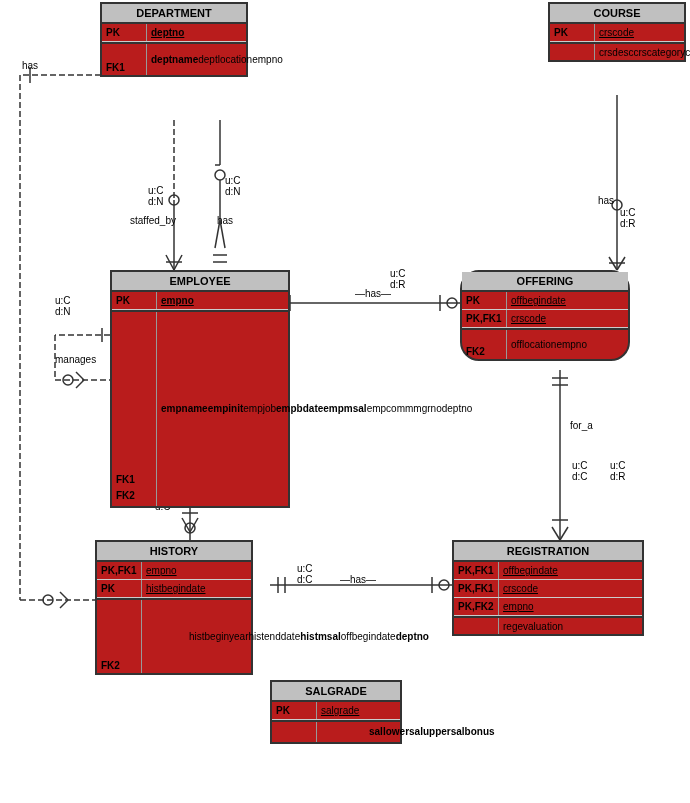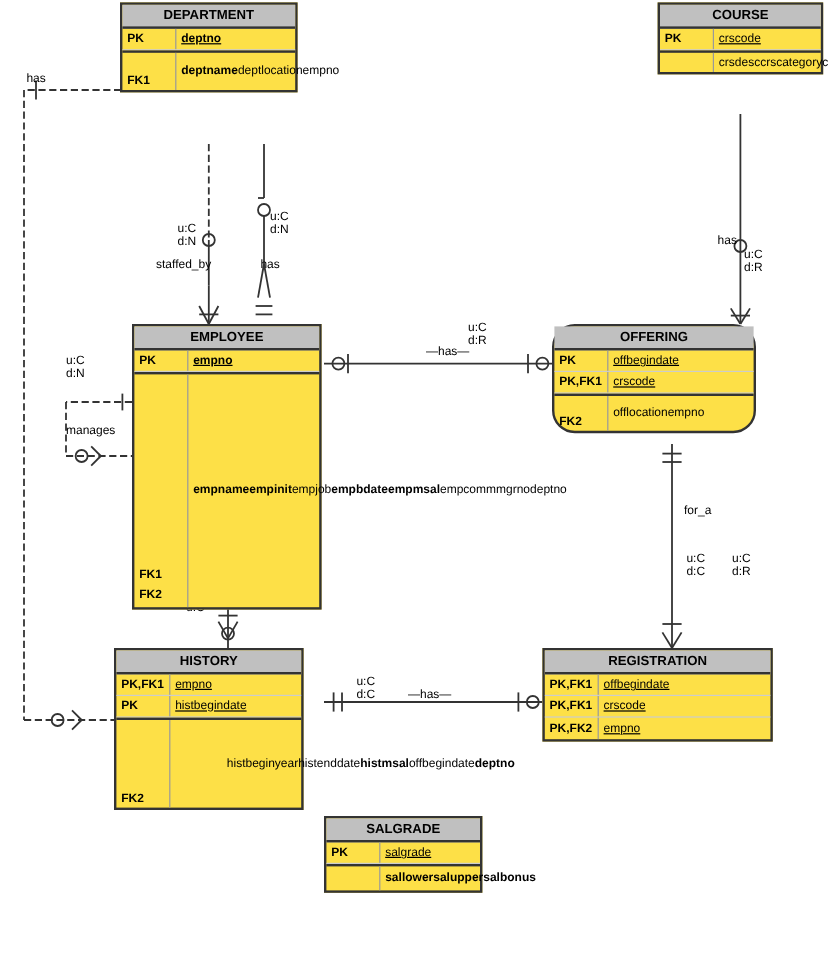--- a/index.html
+++ b/index.html
@@ -14,21 +14,21 @@
     }
     .diagram-container {
       position: relative;
       width: 690px;
       height: 803px;
     }
     
     .entity {
       position: absolute;
       border: 2px solid #333;
-      background: #fde047;
+      background: #b91c1c;
       min-width: 120px;
     }
     .entity-header {
       background: #c0c0c0;
       text-align: center;
       font-weight: bold;
       padding: 3px 6px;
       border-bottom: 2px solid #333;
       font-size: 11px;
     }
@@ -247,21 +247,21 @@
         <div class="entity-row-pk" style="padding-top:18px;">FK1</div>
         <div class="entity-row-field">
           <div class="bold">deptname</div>
           <div>deptlocation</div>
           <div>empno</div>
         </div>
       </div>
     </div>
   </div>
 
-  <div class="entity" style="left:110px;top:270px;width:158px;">
+  <div class="entity" style="left:110px;top:270px;width:180px;">
     <div class="entity-header">EMPLOYEE</div>
     <div class="entity-body">
       <div class="entity-row">
         <div class="entity-row-pk">PK</div>
         <div class="entity-row-field">
             <span class="underline bold">empno</span>
           </div>
       </div>
       <div class="entity-row entity-divider">
         <div class="entity-row-pk" style="white-space:pre-line; padding-top:80px; line-height:16px;">
@@ -352,35 +352,41 @@
         <div class="entity-row-field">
             <span class="underline">crscode</span>
           </div>
       </div>
       <div class="entity-row">
         <div class="entity-row-pk">PK,FK2</div>
         <div class="entity-row-field">
             <span class="underline">empno</span>
           </div>
       </div>
+      <div class="entity-row entity-divider">
+        <div class="entity-row-pk"></div>
+        <div class="entity-row-field">
+          <div>regevaluation</div>
+        </div>
+      </div>
     </div>
   </div>
 
   <div class="entity" style="left:270px;top:680px;width:132px;">
     <div class="entity-header">SALGRADE</div>
     <div class="entity-body">
       <div class="entity-row">
         <div class="entity-row-pk">PK</div>
         <div class="entity-row-field">
             <span class="underline">salgrade</span>
           </div>
       </div>
       <div class="entity-row entity-divider">
         <div class="entity-row-pk"></div>
-        <div class="entity-row-field" style="line-height:16px;">
+        <div class="entity-row-field" style="line-height:16px;margin-left:48px;">
           <div class="bold">sallower</div>
           <div class="bold">salupper</div>
           <div class="bold">salbonus</div>
         </div>
       </div>
     </div>
   </div>
 
 </div>
 

